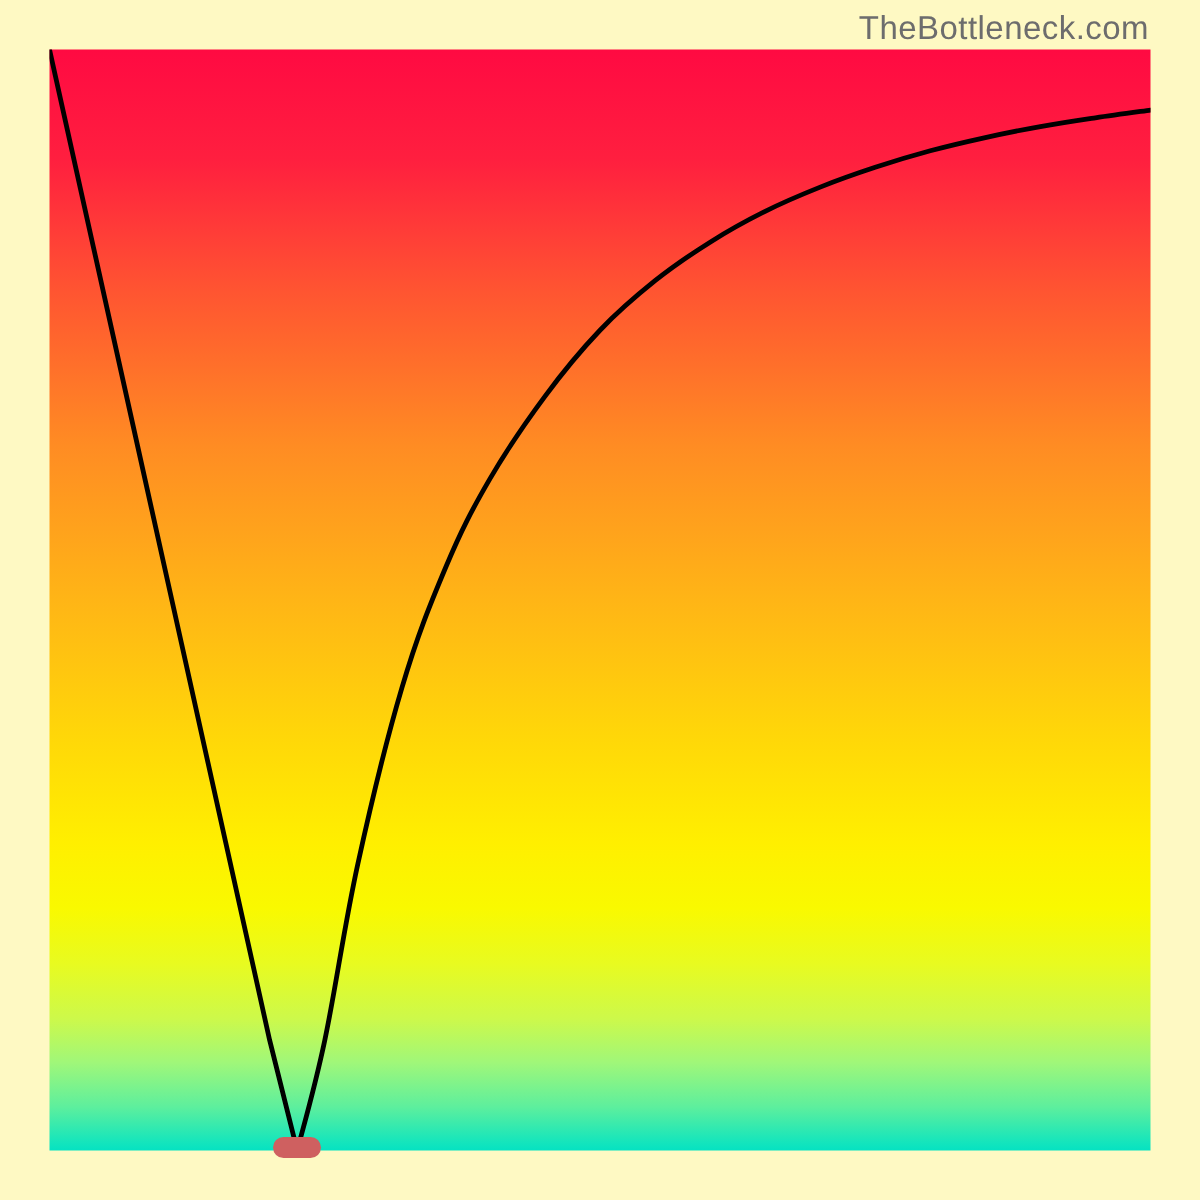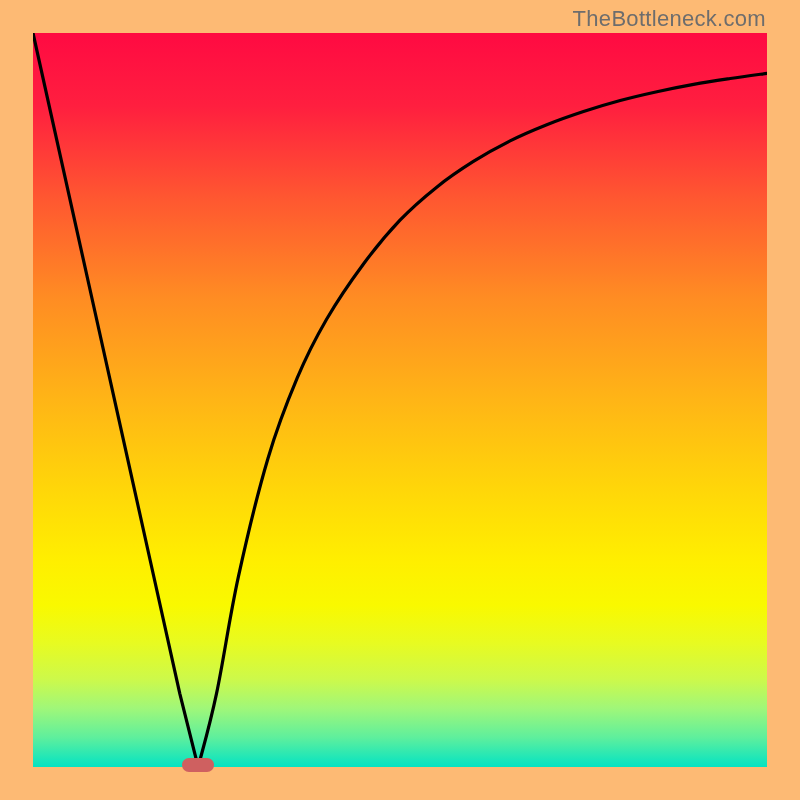--- a/index.html
+++ b/index.html
@@ -10,21 +10,21 @@
     background: #000;
     overflow: hidden;
     font-family: -apple-system, BlinkMacSystemFont, "Segoe UI", Arial, sans-serif;
   }
   .frame {
     position: absolute;
     left: 0;
     top: 0;
     width: 800px;
     height: 800px;
-    background: #fdba74;
+    background: #fef9c3;
   }
   .plot-area {
     position: absolute;
     left: 33px;
     top: 33px;
     width: 734px;
     height: 734px;
     background: linear-gradient(
       to bottom,
       #ff0a42 0%,

